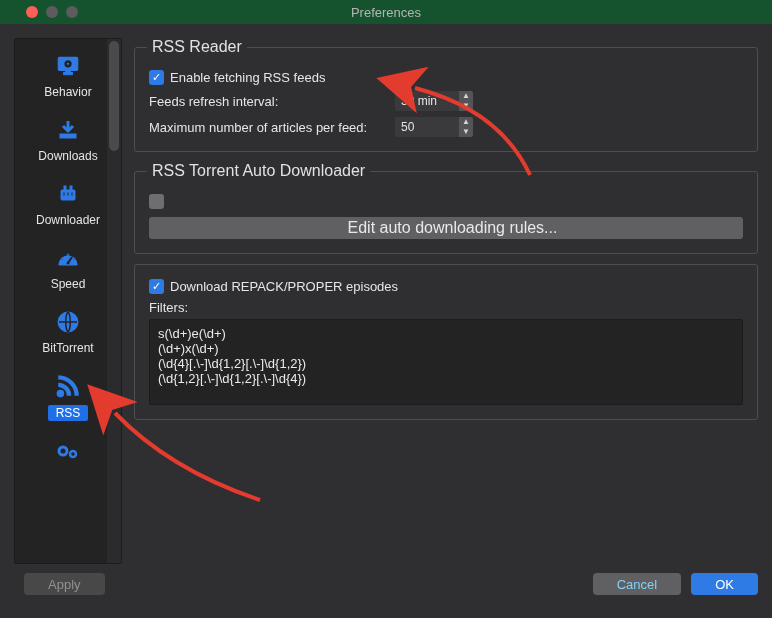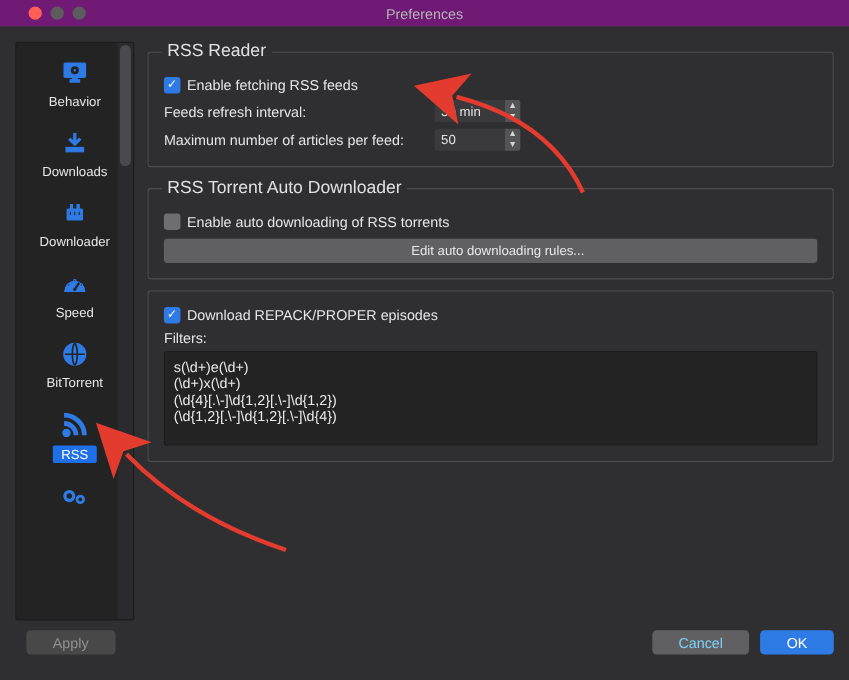--- a/index.html
+++ b/index.html
@@ -9,21 +9,21 @@
     font-size: 13px;
     color: #cfcfcf;
     width: 772px;
     height: 618px;
     overflow: hidden;
     user-select: none;
   }
   
   .titlebar {
     height: 24px;
-    background: #701a75;
+    background: #14532d;
     display: flex;
     align-items: center;
     padding-left: 26px;
     position: relative;
   }
   .tb-btn { width: 12px; height: 12px; border-radius: 50%; margin-right: 8px; }
   .tb-close { background: #ff5f57; }
   .tb-min  { background: #5c5c5e; }
   .tb-max  { background: #5c5c5e; }
   .tb-title {
@@ -133,21 +133,21 @@
     flex:1; display:flex; align-items:center; justify-content:center;
     color:#d5d5d5; font-size:8px; line-height:1;
   }
   .widebtn {
     margin-top: 8px;
     height: 22px;
     background: #606062;
     border-radius: 3px;
     color: #e8e8e8;
     display: flex; align-items: center; justify-content: center;
-    font-size: 12px;
+    font-size: 16px;
     padding-left: 13px;
   }
   .filters-label { margin: 6px 0 4px 0; color:#e6e6e6; }
   .filters-box {
     background: #232324;
     border: 1px solid #1c1c1d;
     border-radius: 2px;
     height: 86px;
     padding: 6px 8px;
     color: #eaeaea;
@@ -292,21 +292,20 @@
               <span>▼</span>
             </div>
         </div>
       </div>
     </fieldset>
 
     <fieldset class="group">
       <legend>RSS Torrent Auto Downloader</legend>
       <div class="row">
         <span class="checkbox cb-off"></span>
-        <span class="row-label">Enable auto downloading of RSS torrents</span>
       </div>
       <div class="widebtn">Edit auto downloading rules...</div>
     </fieldset>
 
     <fieldset class="group">
       <div class="row">
         <span class="checkbox cb-on">✓</span>
         <span class="row-label">Download REPACK/PROPER episodes</span>
       </div>
       <div class="filters-label">Filters:</div>

